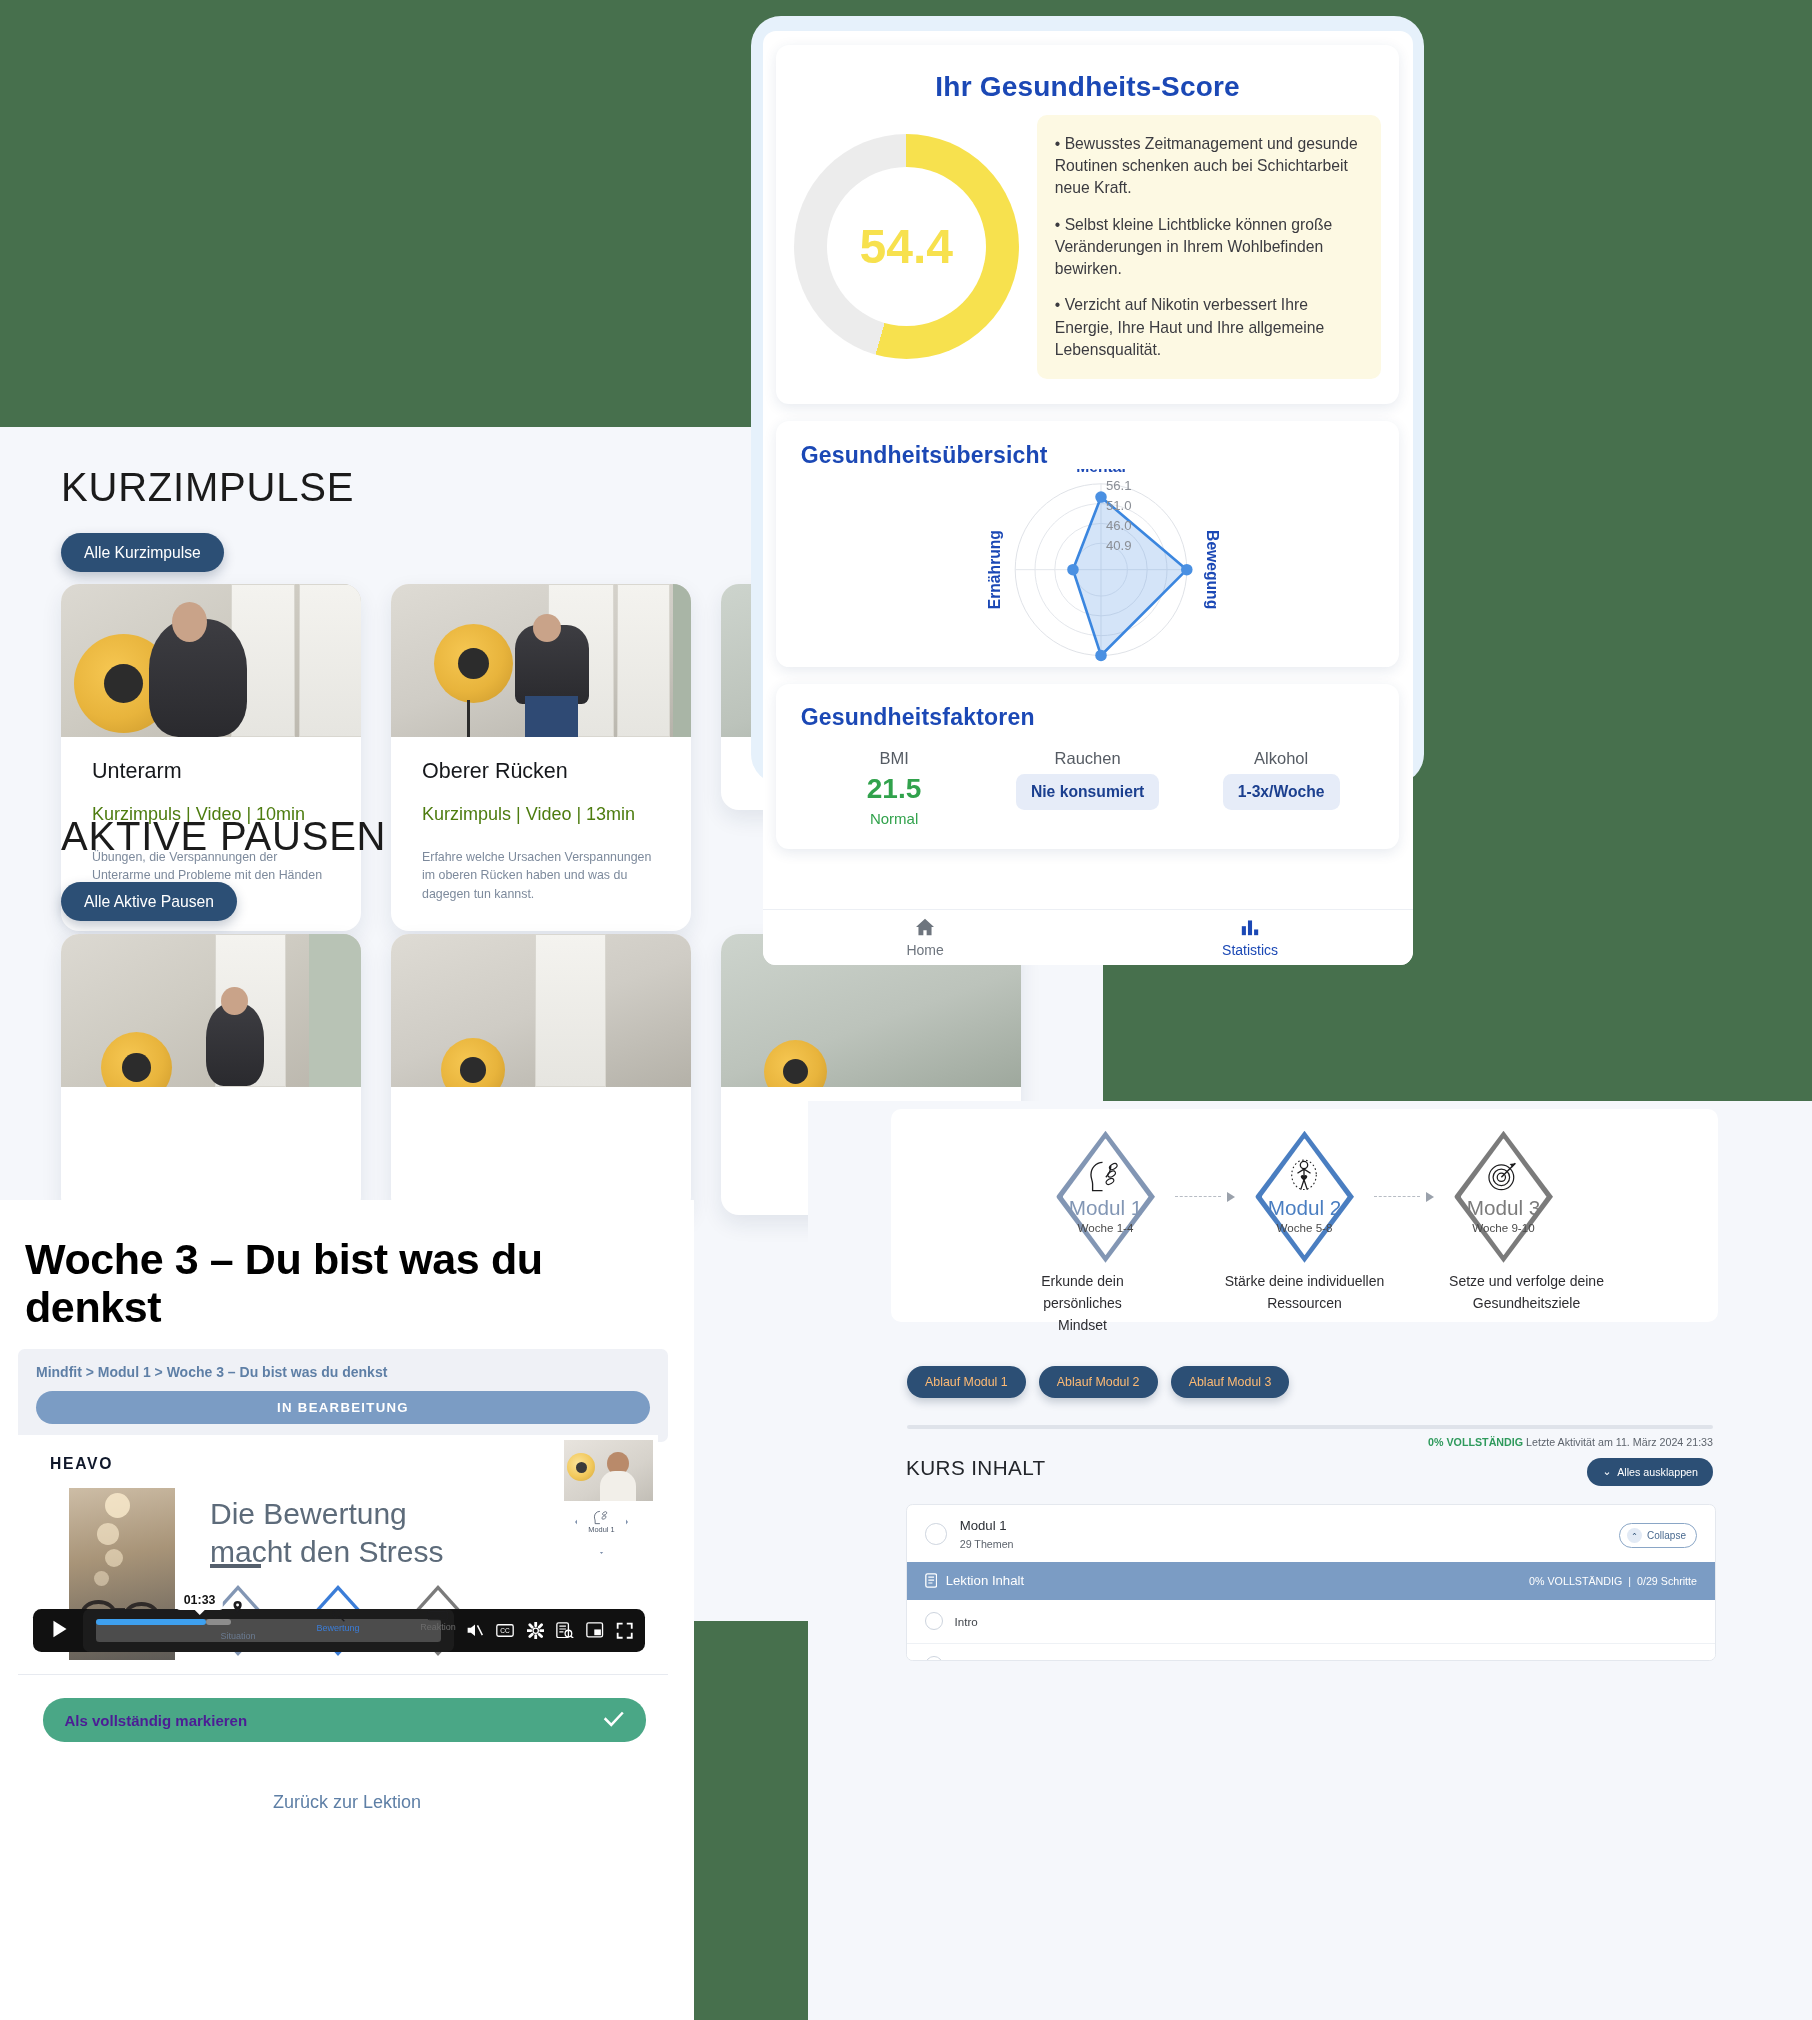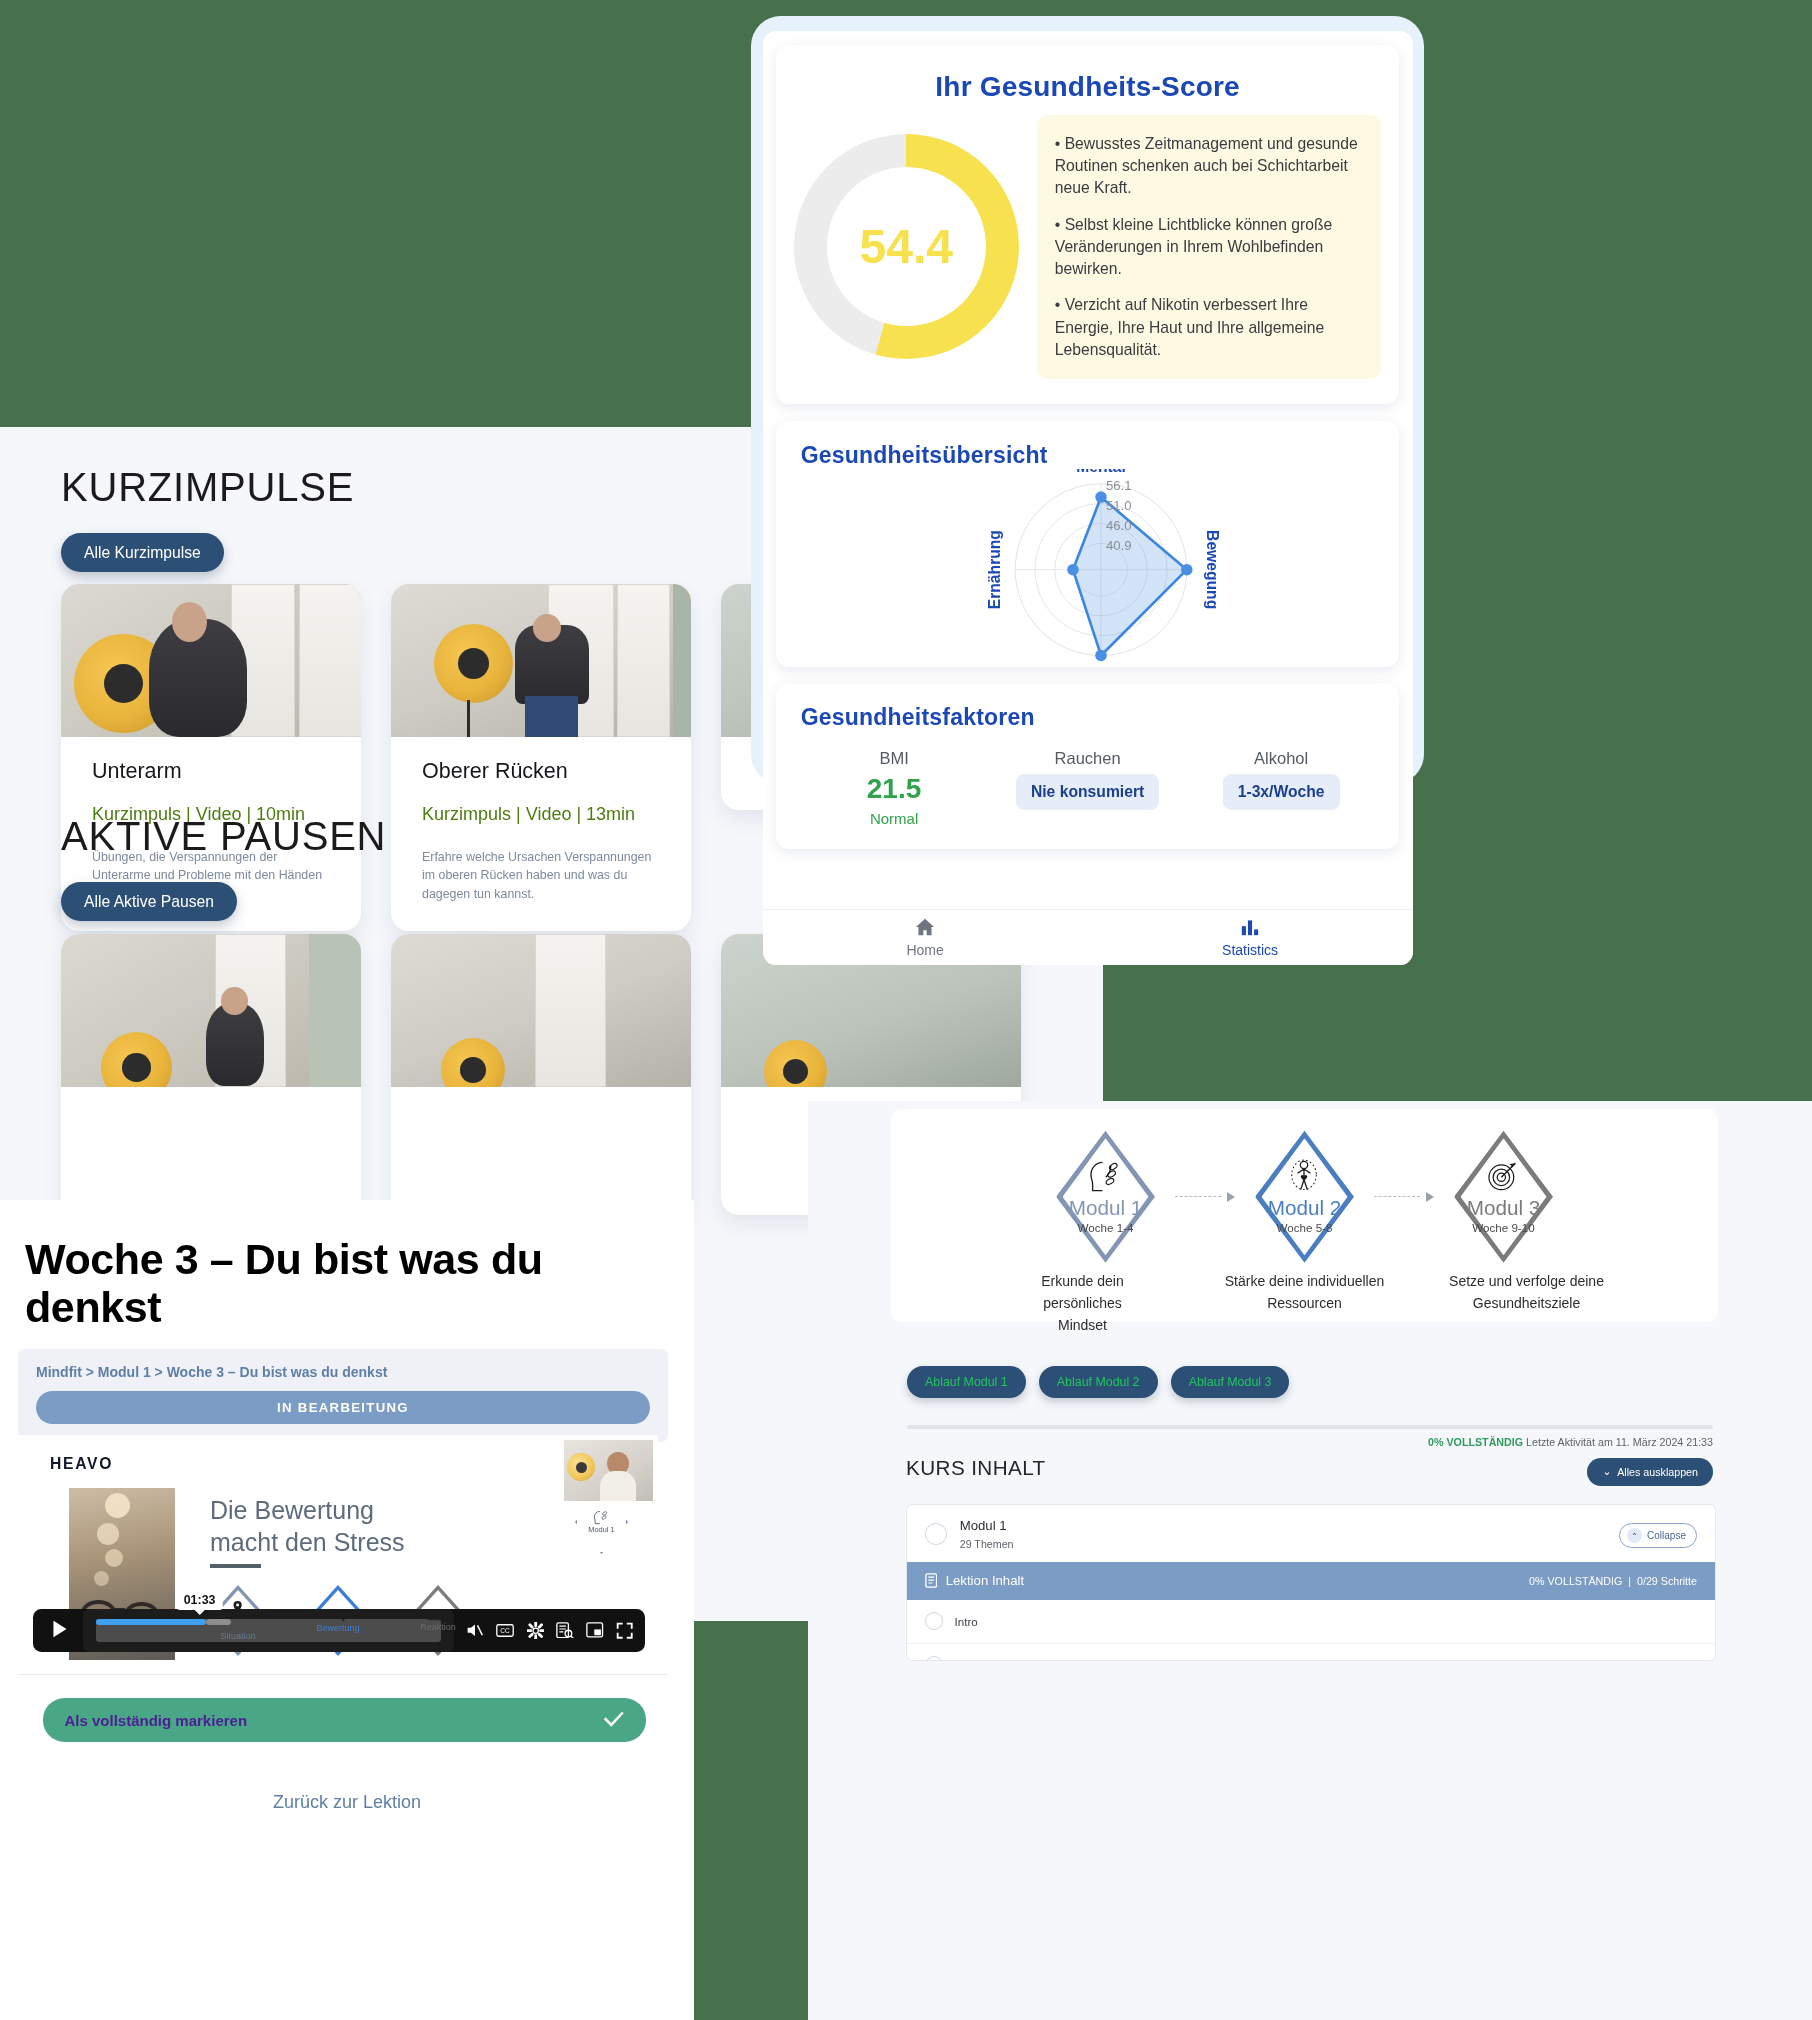--- a/index.html
+++ b/index.html
@@ -147,21 +147,21 @@
   .arrow:after {
     content:""; position:absolute; right: 0; top: -4.1px;
     border-left: 8.3px solid #9aa1ab; border-top: 5px solid transparent; border-bottom: 5px solid transparent;
   }
   .mod-caps { display: flex; justify-content: center; margin-top: 3.3px; }
   .mod-cap { width: 162px; text-align: center; font-size: 14px; color: #2d2d31; line-height: 1.6; }
   .mod-gap { width: 60px; }
 
   .ablauf-row { position: absolute; left: 99px; top: 265px; display: flex; gap: 13.2px; }
   .ablauf-btn {
-    background: #2c4f75; color: #22c55e; border-radius: 21.5px;
+    background: #2c4f75; color: #fdba74; border-radius: 21.5px;
     font-size: 12.4px; padding: 9px 18px; box-shadow: 0 4.1px 9px rgba(20,40,70,.22);
   }
   .divline { position: absolute; left: 99px; top: 324px; width: 806px; height: 4.1px; background: #dfe3ea; border-radius: 2.5px; }
   .prog-line { position: absolute; right: 99px; top: 335px; font-size: 10.7px; color: #5d646d; }
   .prog-line .pc { color: #2f9a5c; font-weight: bold; }
   .kurs-head { position: absolute; left: 98px; top: 355px; font-size: 20.7px; color: #23262b; letter-spacing: 0.4px; }
   .ausklappen {
     position: absolute; right: 99px; top: 357px;
     background: #2c4f75; color:#fff; border-radius: 18px;
     font-size: 10.7px; padding: 7.4px 15px; display:flex; align-items:center; gap:5.8px;
@@ -208,21 +208,21 @@
   .slide { position: absolute; inset: 0; background: #fff; }
   .heavo { position: absolute; left: 32px; top: 20px; font-size: 15.7px; letter-spacing: 1.7px; color:#0f172a; font-weight: 700; }
   .slide-photo {
     position: absolute; left: 51px; top: 53px; width: 106px; height: 172px;
     background: linear-gradient(170deg,#cdbda6 0%,#a89478 40%,#5d5a56 100%);
     overflow: hidden;
   }
   .bokeh { position:absolute; border-radius:50%; background: rgba(255,240,210,.75); }
   .glasses { position:absolute; left: 11.6px; bottom: 35px; width: 83px; height: 25px; }
   .glasses .lens { position:absolute; width: 35px; height: 25px; border: 4.1px solid #2f2a28; border-radius: 50%; }
-  .slide-head { position: absolute; left: 192px; top: 60px; font-size: 25px; color: #5d6b7a; line-height: 1.26; }
+  .slide-head { position: absolute; left: 192px; top: 60px; font-size: 30px; color: #5d6b7a; line-height: 1.26; }
   .slide-rule { position: absolute; left: 192px; top: 129px; width: 51px; height: 4.1px; background: #55606d; }
   .modbadge {
     position: absolute; right: 30px; top: 55px; width: 53px; height: 64px;
     display:flex; align-items:center; justify-content:center;
   }
   .modbadge .dsh {
     position:absolute; inset:0; border: 2.5px solid #7e90ac;
     clip-path: polygon(50% 0%, 100% 50%, 50% 100%, 0% 50%);
   }
   .flow3 { position: absolute; left: 188px; top: 150px; display:flex; align-items:center; }

